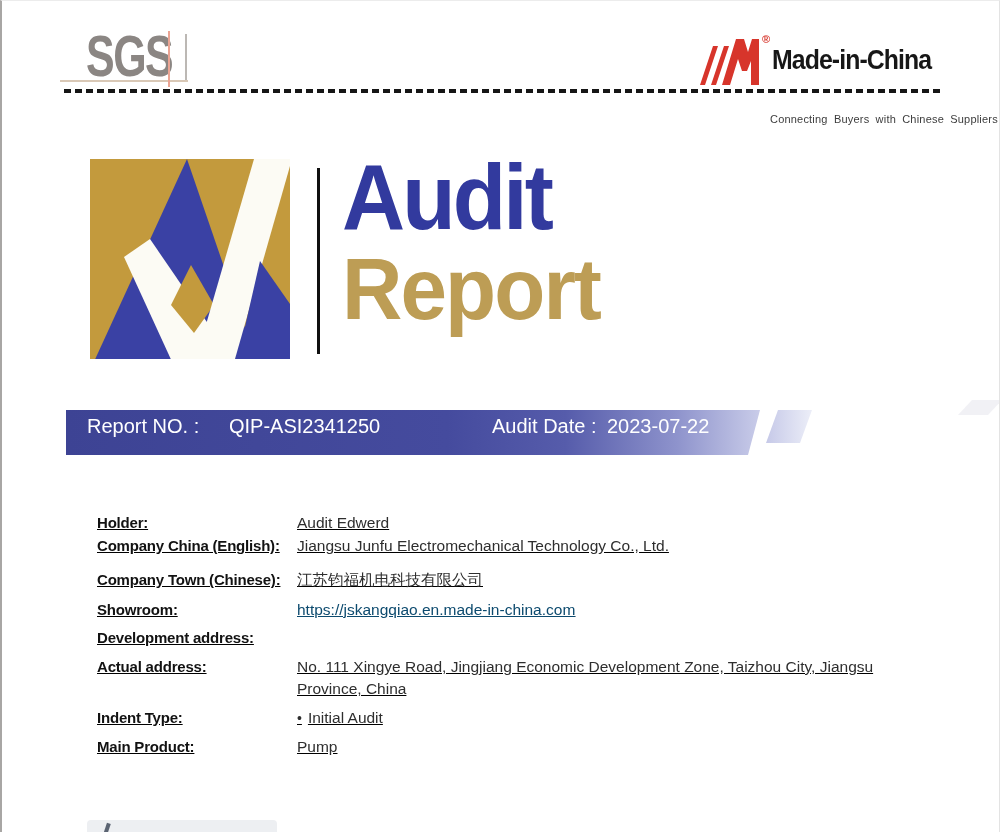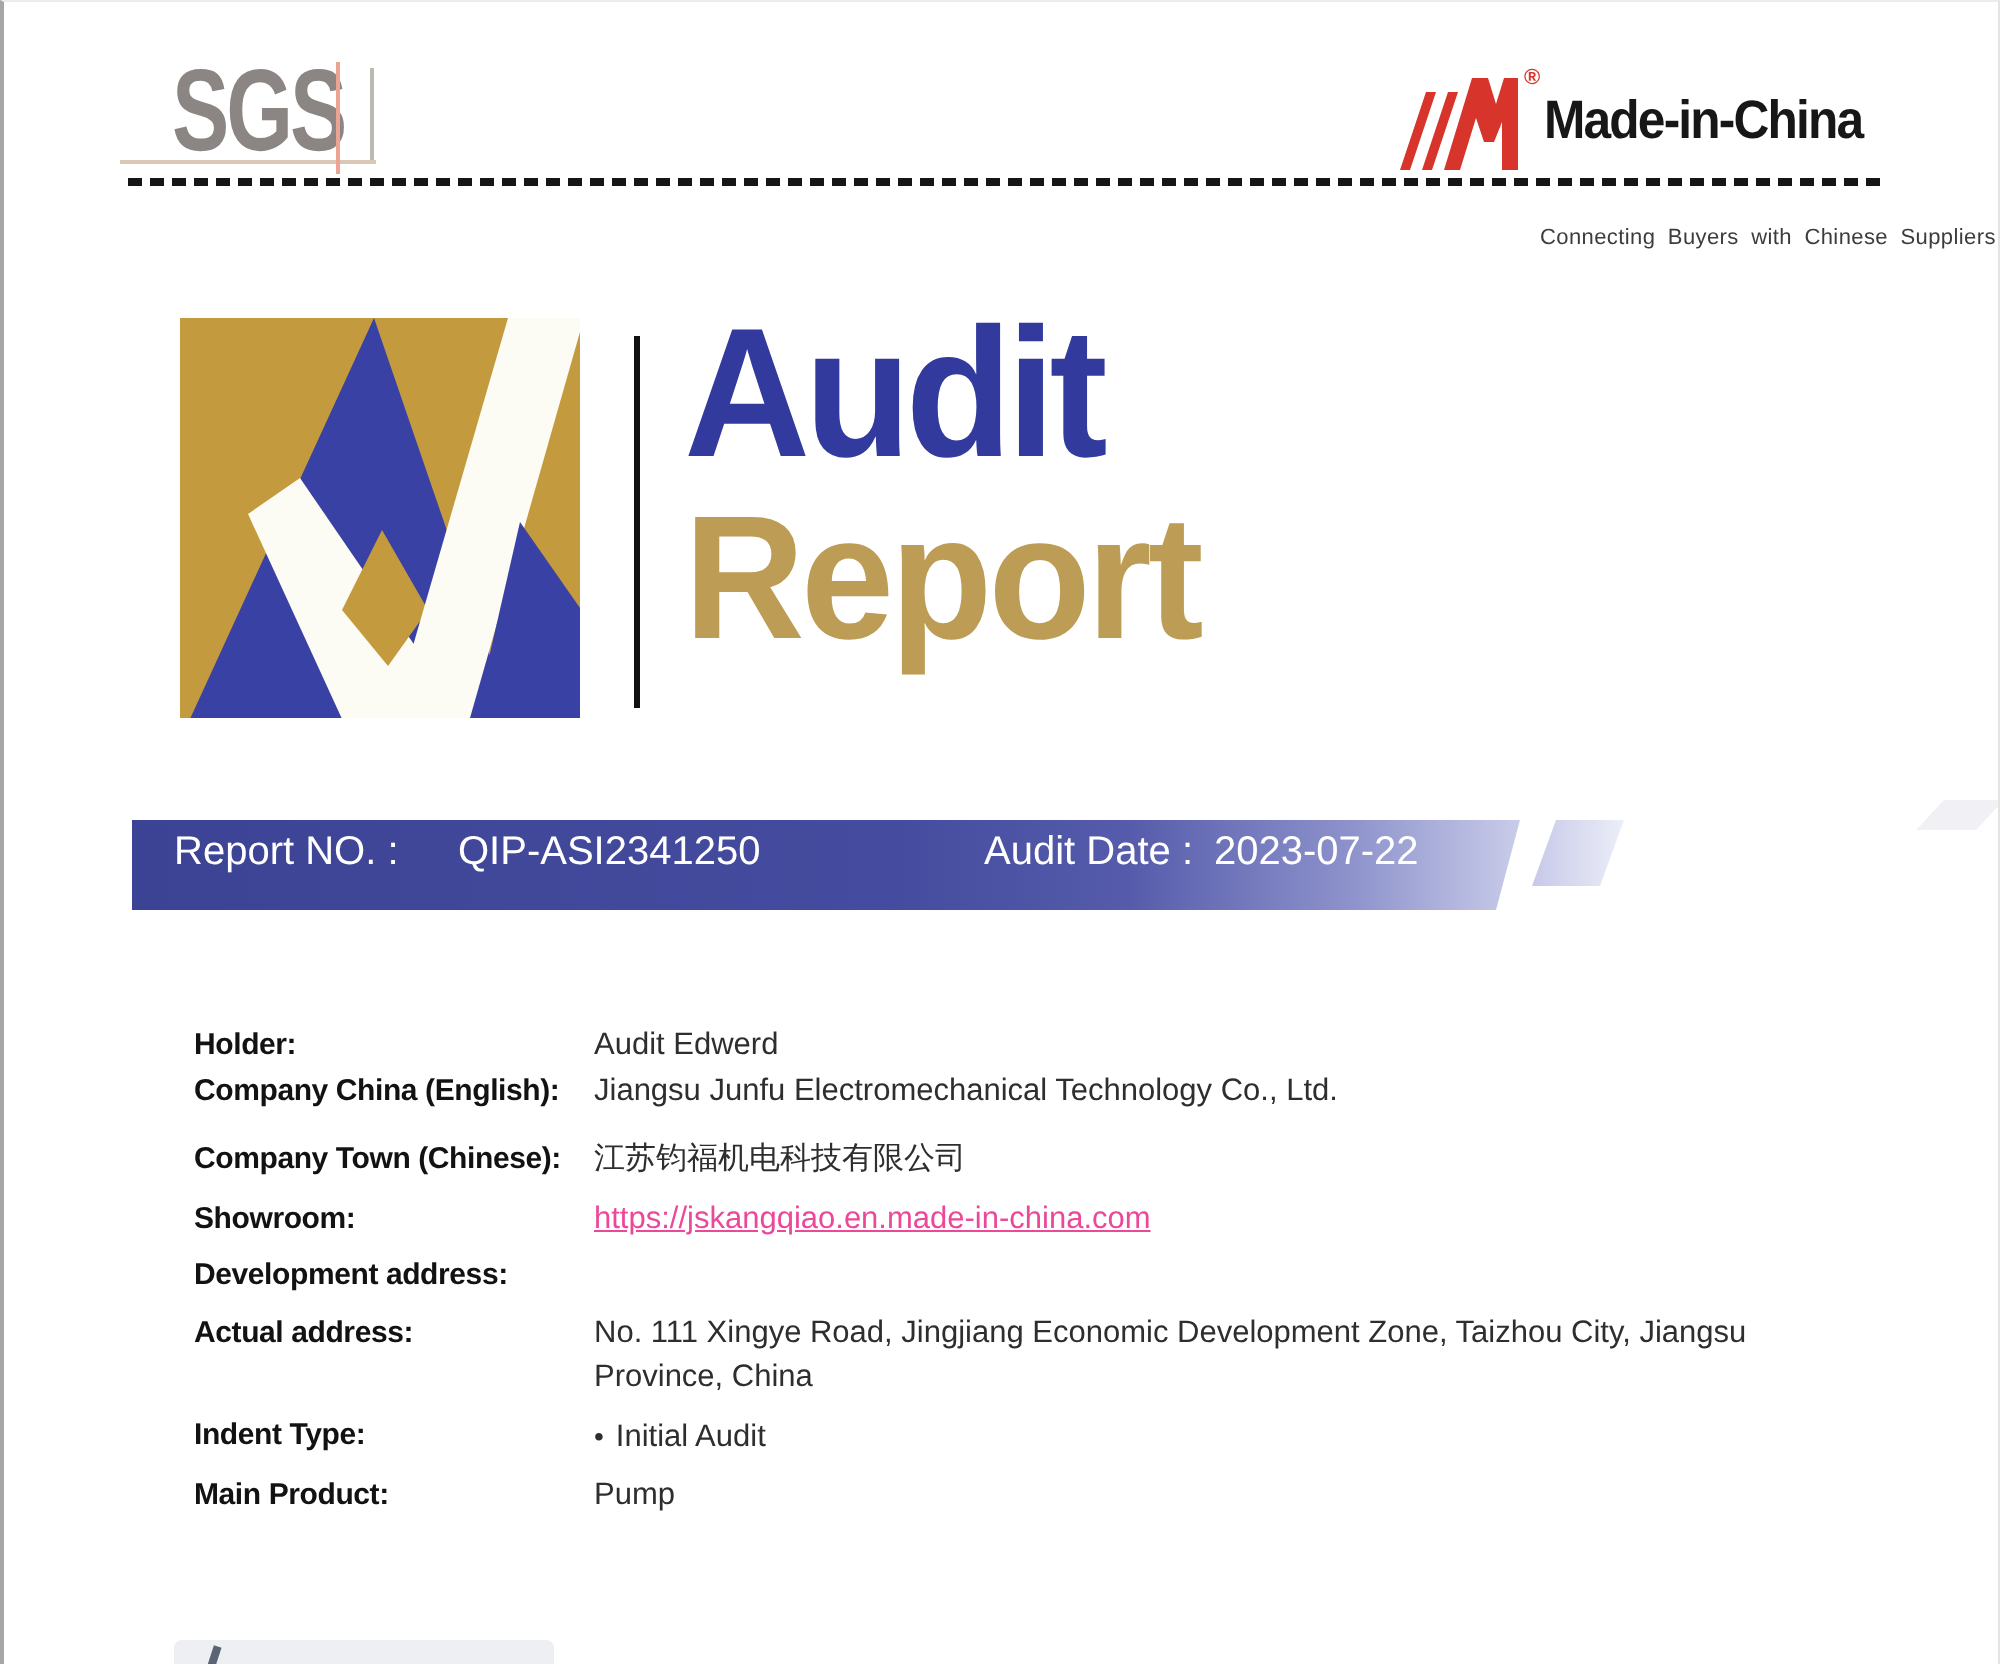--- a/index.html
+++ b/index.html
@@ -84,35 +84,35 @@
   }
   .banner-right-slash {
     left:956px; top:399px; width:44px; height:15px;
     background:#ededf2;
     clip-path:polygon(14px 0,100% 0,calc(100% - 14px) 100%,0 100%);
     opacity:0.8;
   }
 
   
   .fields { left:95px; top:511px; width:810px; }
-  .frow { display:flex; margin-bottom:7px; }
+  .frow { display:flex; margin-bottom:7px;text-decoration:underline; }
   .frow .flabel {
     width:200px; flex:0 0 200px;
     font-size:15px; font-weight:700; color:#121212;
     line-height:22px; letter-spacing:-0.2px;
   }
   .frow .fvalue {
     width:600px;
     font-size:15.5px; color:#2e2e2e; line-height:22px;
   }
   .r0 { margin-bottom:1px; }
   .r1 { margin-bottom:12px; }
   .r2 { margin-bottom:8px; }
   .r3 { margin-bottom:6px; }
-  .fvalue a { color:#ec4899; text-decoration:underline; }
+  .fvalue a { color:#0c4a6e; text-decoration:underline; }
   .bullet { margin-right:6px; font-size:14px; }
 
   
   .bottom-bar {
     left:85px; top:819px; width:190px; height:13px;
     background:#edeff2; border-radius:4px 4px 0 0;
   }
   .bottom-bar .tick {
     position:absolute; left:18px; top:3px; width:4px; height:12px;
     background:#5b6472; transform:rotate(18deg);

